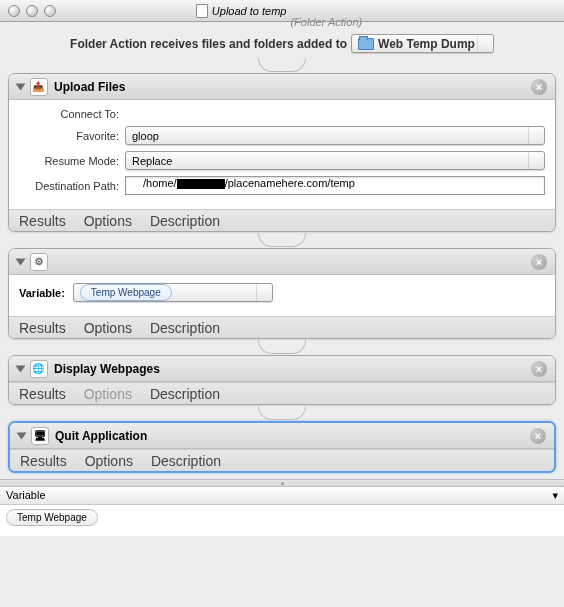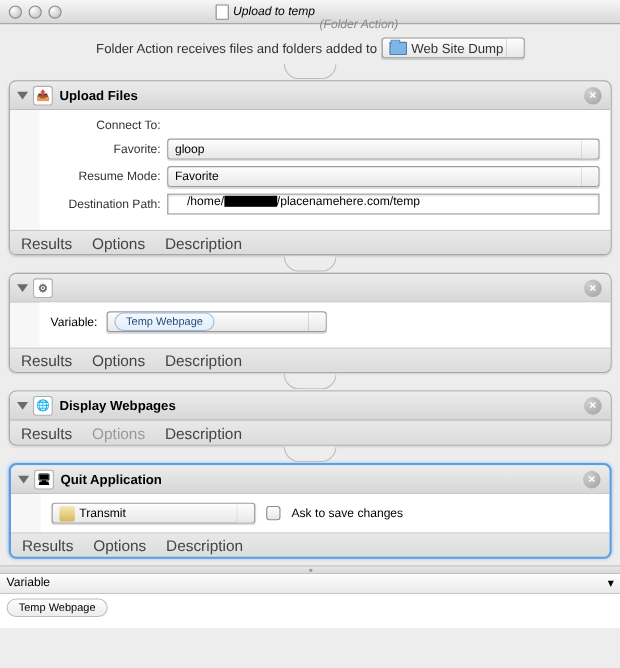--- a/index.html
+++ b/index.html
@@ -7,21 +7,21 @@
   
   
   .titlebar { height: 22px; background: linear-gradient(#f6f6f6, #d8d8d8); border-bottom: 1px solid #a0a0a0; display: flex; align-items: center; padding: 0 8px; gap: 6px; }
   .traffic { display: flex; gap: 6px; }
   .tl { width: 12px; height: 12px; border-radius: 50%; background: radial-gradient(circle at 30% 30%, #fff, #d4d4d4 60%, #bdbdbd); border: 1px solid #8a8a8a; }
   .titlecenter { flex: 1; text-align: center; display: flex; align-items: center; justify-content: center; gap: 4px; font-style: italic; }
   .titlecenter .sub { color: #888; margin-top: 22px; }
   .doc-icon { width: 12px; height: 14px; background: #fff; border: 1px solid #888; border-radius: 1px; position: relative; }
   
   
-  .header-row { display:flex; justify-content:center; align-items:center; gap:4px; padding:12px 10px 6px; font-size:12px; color:#333; }
+  .header-row { display:flex; justify-content:center; align-items:center; gap:4px; padding:12px 10px 6px; font-size:12px; color:#333;font-weight:bold; }
   
   
   .popup { background: linear-gradient(#fdfdfd,#e8e8e8); border:1px solid #9a9a9a; border-radius:3px; height:19px; display:inline-flex; align-items:center; padding:0 18px 0 6px; position:relative; box-shadow: inset 0 1px 0 #fff, 0 1px 1px rgba(0,0,0,.15); min-width:80px; }
   .popup::after { content:""; position:absolute; right:0; top:0; bottom:0; width:15px; border-left:1px solid rgba(0,0,0,.12); border-top-right-radius:3px; border-bottom-right-radius:3px; background:linear-gradient(#fdfdfd,#e8e8e8); }
   .popup .arrows { position:absolute; right:3px; top:50%; transform:translateY(-50%); width:9px; height:12px; }
   .popup .arrows::before, .popup .arrows::after { content:""; position:absolute; left:1px; border-left:3px solid transparent; border-right:3px solid transparent; }
   .popup .arrows::before { top:0; border-bottom:4px solid #444; }
   .popup .arrows::after { bottom:0; border-top:4px solid #444; }
   
   .folder-icon { width:16px; height:12px; background:#7fb6e6; border:1px solid #4a7fb0; border-radius:1px; position:relative; margin-right:4px; }
@@ -31,21 +31,21 @@
   .connector-wrap { display:flex; justify-content:center; height:14px; }
   .connector { width:48px; height:14px; border:1px solid #bcbcbc; border-top:none; border-radius:0 0 24px 24px; background:#ededed; margin-top:-1px; }
 
   
   .card { margin:0 8px 2px; border:1px solid #a6a6a6; border-radius:7px; background:#f7f7f7; overflow:hidden; box-shadow: 0 1px 2px rgba(0,0,0,.12); }
   .card.selected { border:2px solid #5c9ee6; box-shadow: 0 0 3px rgba(92,158,230,.6); }
   .card-head { height:26px; background:linear-gradient(#ececec,#d7d7d7); border-bottom:1px solid #bfbfbf; display:flex; align-items:center; padding:0 8px; gap:6px; font-weight:bold; font-size:12px; }
   .disclosure { width:0; height:0; border-top:5px solid transparent; border-bottom:5px solid transparent; border-left:7px solid #6b6b6b; transform:rotate(90deg); }
   .action-icon { width:18px; height:18px; background:#fff; border:1px solid #b0b0b0; border-radius:3px; display:flex; align-items:center; justify-content:center; font-size:10px; }
   .close-btn { margin-left:auto; width:16px; height:16px; border-radius:50%; background:radial-gradient(circle at 30% 30%, #cfcfcf, #a0a0a0); color:#fff; display:flex; align-items:center; justify-content:center; font-size:11px; font-weight:bold; }
-  .card-body { padding:8px 10px; background:#fff;margin-left:27px; }
+  .card-body { padding:8px 10px; background:#fff; }
   .row { display:flex; align-items:center; margin-bottom:6px; gap:6px; }
   .row label { width:100px; text-align:right; font-size:11px; color:#333; }
   .row .popup { flex:1; }
   .textfield { flex:1; height:19px; border:1px solid #9a9a9a; background:#fff; padding:0 17px; font-size:11px; box-shadow: inset 0 1px 2px rgba(0,0,0,.15); }
   .redact { display:inline-block; width:48px; height:10px; background:#000; vertical-align:middle; }
   .card-foot { height:22px; background:linear-gradient(#e8e8e8,#dcdcdc); border-top:1px solid #c9c9c9; display:flex; align-items:center; padding:0 10px; gap:18px; font-size:14px; color:#444; }
   .card-foot span { cursor:default; }
   .card-foot span.dim { color:#999; }
 
   
@@ -82,21 +82,21 @@
     <span>Upload to temp</span>
     <span class="sub">(Folder Action)</span>
   </div>
   <div style="width:54px"></div>
 </div>
 
 <div class="header-row">
   <span>Folder Action receives files and folders added to</span>
   <span class="popup">
     <span class="folder-icon"></span>
-    <span>Web Site Dump</span>
+    <span>Web Temp Dump</span>
     <span class="arrows"></span>
   </span>
 </div>
 
 <div class="connector-wrap">
     <div class="connector"></div>
   </div>
 
 <div class="card">
   <div class="card-head">
@@ -112,21 +112,21 @@
     <div class="row">
       <label>Favorite:</label>
       <span class="popup">
         <span>gloop</span>
           <span class="arrows"></span>
       </span>
     </div>
     <div class="row">
       <label>Resume Mode:</label>
       <span class="popup">
-        <span>Favorite</span>
+        <span>Replace</span>
           <span class="arrows"></span>
       </span>
     </div>
     <div class="row">
       <label>Destination Path:</label>
       <div class="textfield">
         <span>/home/</span><span class="redact"></span><span>/placenamehere.com/temp</span>
       </div>
     </div>
   </div>
@@ -142,21 +142,21 @@
   </div>
 
 <div class="card">
   <div class="card-head">
     <span class="disclosure"></span>
     <span class="action-icon gear-i">⚙</span>
     <span class="close-btn">×</span>
   </div>
   <div class="card-body">
     <div class="row" style="gap:8px;">
-      <span style="width:auto;">Variable:</span>
+      <span style="width:auto;font-weight:bold;">Variable:</span>
       <span class="popup" style="flex:0 0 200px;">
         <span class="var-pill">Temp Webpage</span>
         <span class="arrows"></span>
       </span>
     </div>
   </div>
   <div class="card-foot">
     <span>Results</span>
     <span>Options</span>
     <span>Description</span>
@@ -185,31 +185,20 @@
     <div class="connector"></div>
   </div>
 
 <div class="card selected">
   <div class="card-head">
     <span class="disclosure"></span>
     <span class="action-icon">🖥</span>
     <span>Quit Application</span>
     <span class="close-btn">×</span>
   </div>
-  <div class="card-body">
-    <div class="app-row">
-      <span class="popup" style="flex:0 0 185px;">
-        <span class="ai-img"></span>
-        <span style="margin-left:4px;">Transmit</span>
-        <span class="arrows"></span>
-      </span>
-      <span class="chk"></span>
-      <span>Ask to save changes</span>
-    </div>
-  </div>
   <div class="card-foot">
     <span>Results</span>
     <span>Options</span>
     <span>Description</span>
   </div>
 </div>
 
 <div class="splitter">
     <span class="dot"></span>
   </div>

